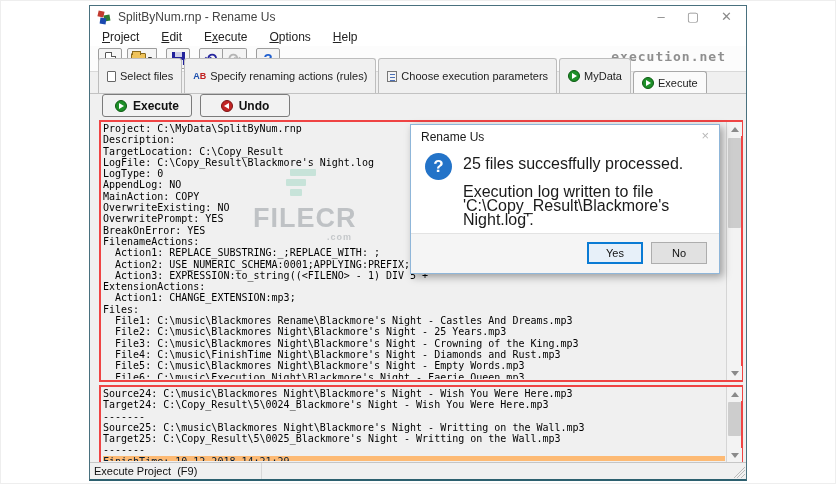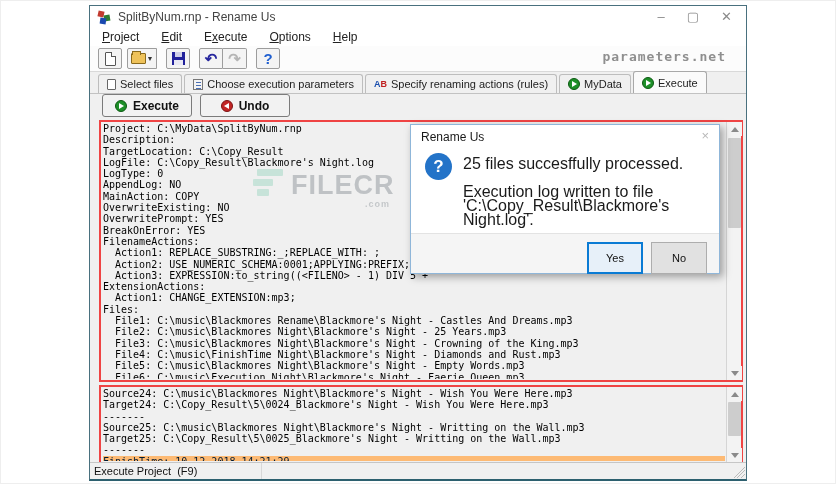--- a/index.html
+++ b/index.html
@@ -47,21 +47,21 @@
   .ic-undo { color:#27279e; font-size:15px; font-weight:bold; line-height:14px; }
   .ic-redo { color:#b5b5b5; font-size:15px; font-weight:bold; line-height:14px; }
   .ic-help { color:#1f5fd0; font-size:15px; font-weight:bold; }
   .dd-arrow { font-size:7px; color:#333; margin-left:1px; }
   .brand { position:absolute; right:20px; top:3px; font-family:"DejaVu Sans Mono", monospace;
            font-size:13px; font-weight:bold; color:#8f8f8f; letter-spacing:1px; }
 
   
   .tabbar { position:absolute; left:0; top:66px; width:100%; height:22px; background:#f0f0f0;
             border-bottom:1px solid #c2c2c2; display:flex; align-items:flex-end; padding-left:8px; }
-  .tab { height:19px; display:flex; align-items:center; gap:4px; padding:0 8px; font-size:11px; color:#222;
+  .tab { height:35px; display:flex; align-items:center; gap:4px; padding:0 8px; font-size:11px; color:#222;
          background:#f0f0f0; border:1px solid #bdbdbd; border-bottom:none; border-radius:3px 3px 0 0; margin-right:2px; }
   .tab.active { height:22px; background:#fafafa; border-color:#a8a8a8; position:relative; z-index:2; }
   .t-ic-page { width:9px; height:11px; background:#fff; border:1px solid #666; border-radius:1px; }
   .t-ic-ab { font-size:9px; font-weight:bold; line-height:9px; }
   .t-ic-ab .A { color:#1b4fae; } .t-ic-ab .B { color:#c02020; }
   .t-ic-params { width:10px; height:11px; background:#f3f3f3; border:1px solid #777; position:relative; }
   .t-ic-params:after { content:""; position:absolute; left:2px; top:2px; width:5px; height:1px; background:#4a6fb5;
                        box-shadow:0 3px 0 #4a6fb5, 0 6px 0 #4a6fb5; }
   .t-ic-play { width:12px; height:12px; border-radius:50%; background:#1d8f28; border:1px solid #0c5a12;
                display:flex; align-items:center; justify-content:center; }
@@ -105,27 +105,27 @@
   
   .dialog { position:absolute; left:320px; top:118px; width:310px; height:150px; background:#ffffff;
             border:1px solid #8fb6d9; box-shadow:3px 3px 8px rgba(0,0,0,0.35); z-index:10; }
   .dlg-title { position:absolute; left:10px; top:5px; font-size:12px; color:#1a1a1a; }
   .dlg-close { position:absolute; right:10px; top:3px; font-size:13px; color:#b8b8b8; }
   .dlg-icon { position:absolute; left:14px; top:28px; width:27px; height:27px; border-radius:50%;
               background:#2373c8; color:#fff; font-size:17px; font-weight:bold; display:flex; align-items:center; justify-content:center; }
   .dlg-body { position:absolute; left:52px; top:32px; width:252px; font-size:16px; color:#1a1a1a; line-height:14px; }
   .dlg-line { margin-bottom:14px; }
   .dlg-footer { position:absolute; left:0; bottom:0; width:100%; height:40px; background:#f5f5f5; border-top:1px solid #e3e3e3; }
-  .dlg-btn { position:absolute; top:8px; width:56px; height:32px; font-size:11px; color:#111;
+  .dlg-btn { position:absolute; top:8px; width:56px; height:22px; font-size:11px; color:#111;
              background:#e1e1e1; border:1px solid #adadad; display:flex; align-items:center; justify-content:center; }
   .dlg-btn.yes { left:176px; border:2px solid #0a7bd4; background:#e7f0f9; }
   .dlg-btn.no { left:240px; }
 
   
-  .watermark { position:absolute; left:252px; top:166px; z-index:20; opacity:0.5; display:flex; align-items:center; pointer-events:none; }
+  .watermark { position:absolute; left:252px; top:166px; z-index:20; opacity:0.5; display:flex; align-items:center; pointer-events:none;flex-direction:column; }
   .wm-logo { width:32px; height:36px; position:relative; margin-right:6px; }
   .wm-logo i { position:absolute; height:7px; background:#9fd8c3; border-radius:1px; }
   .wm-logo .b1 { left:4px; top:2px; width:26px; }
   .wm-logo .b2 { left:0px; top:12px; width:20px; }
   .wm-logo .b3 { left:4px; top:22px; width:12px; }
   .wm-text { font-size:27px; font-weight:bold; color:#8f969b; letter-spacing:1px; position:relative; }
   .wm-suffix { position:absolute; font-size:9px; color:#9aa0a5; left:74px; top:29px; }
 </style>
 </head>
 <body>
@@ -168,35 +168,35 @@
         </span>
       <span class="tbtn grouped" style="margin-left:4px;">
           <span class="ic-undo">↶</span>
         </span>
       <span class="tbtn grouped2">
           <span class="ic-redo">↷</span>
         </span>
       <span class="tbtn" style="margin-left:4px;">
           <span class="ic-help">?</span>
         </span>
-      <span class="brand">parameters.net</span>
+      <span class="brand">execution.net</span>
     </div>
 
     <div class="tabbar">
       <span class="tab">
         <span class="t-ic-page"></span>
         <span>Select files</span>
       </span>
       <span class="tab">
+        <span class="t-ic-ab"><span class="A">A</span><span class="B">B</span></span>
+        <span>Specify renaming actions (rules)</span>
+      </span>
+      <span class="tab">
         <span class="t-ic-params"></span>
         <span>Choose execution parameters</span>
-      </span>
-      <span class="tab">
-        <span class="t-ic-ab"><span class="A">A</span><span class="B">B</span></span>
-        <span>Specify renaming actions (rules)</span>
       </span>
       <span class="tab">
         <span class="t-ic-play">
             <b></b>
           </span>
         <span>MyData</span>
       </span>
       <span class="tab active">
         <span class="t-ic-play">
             <b></b>

